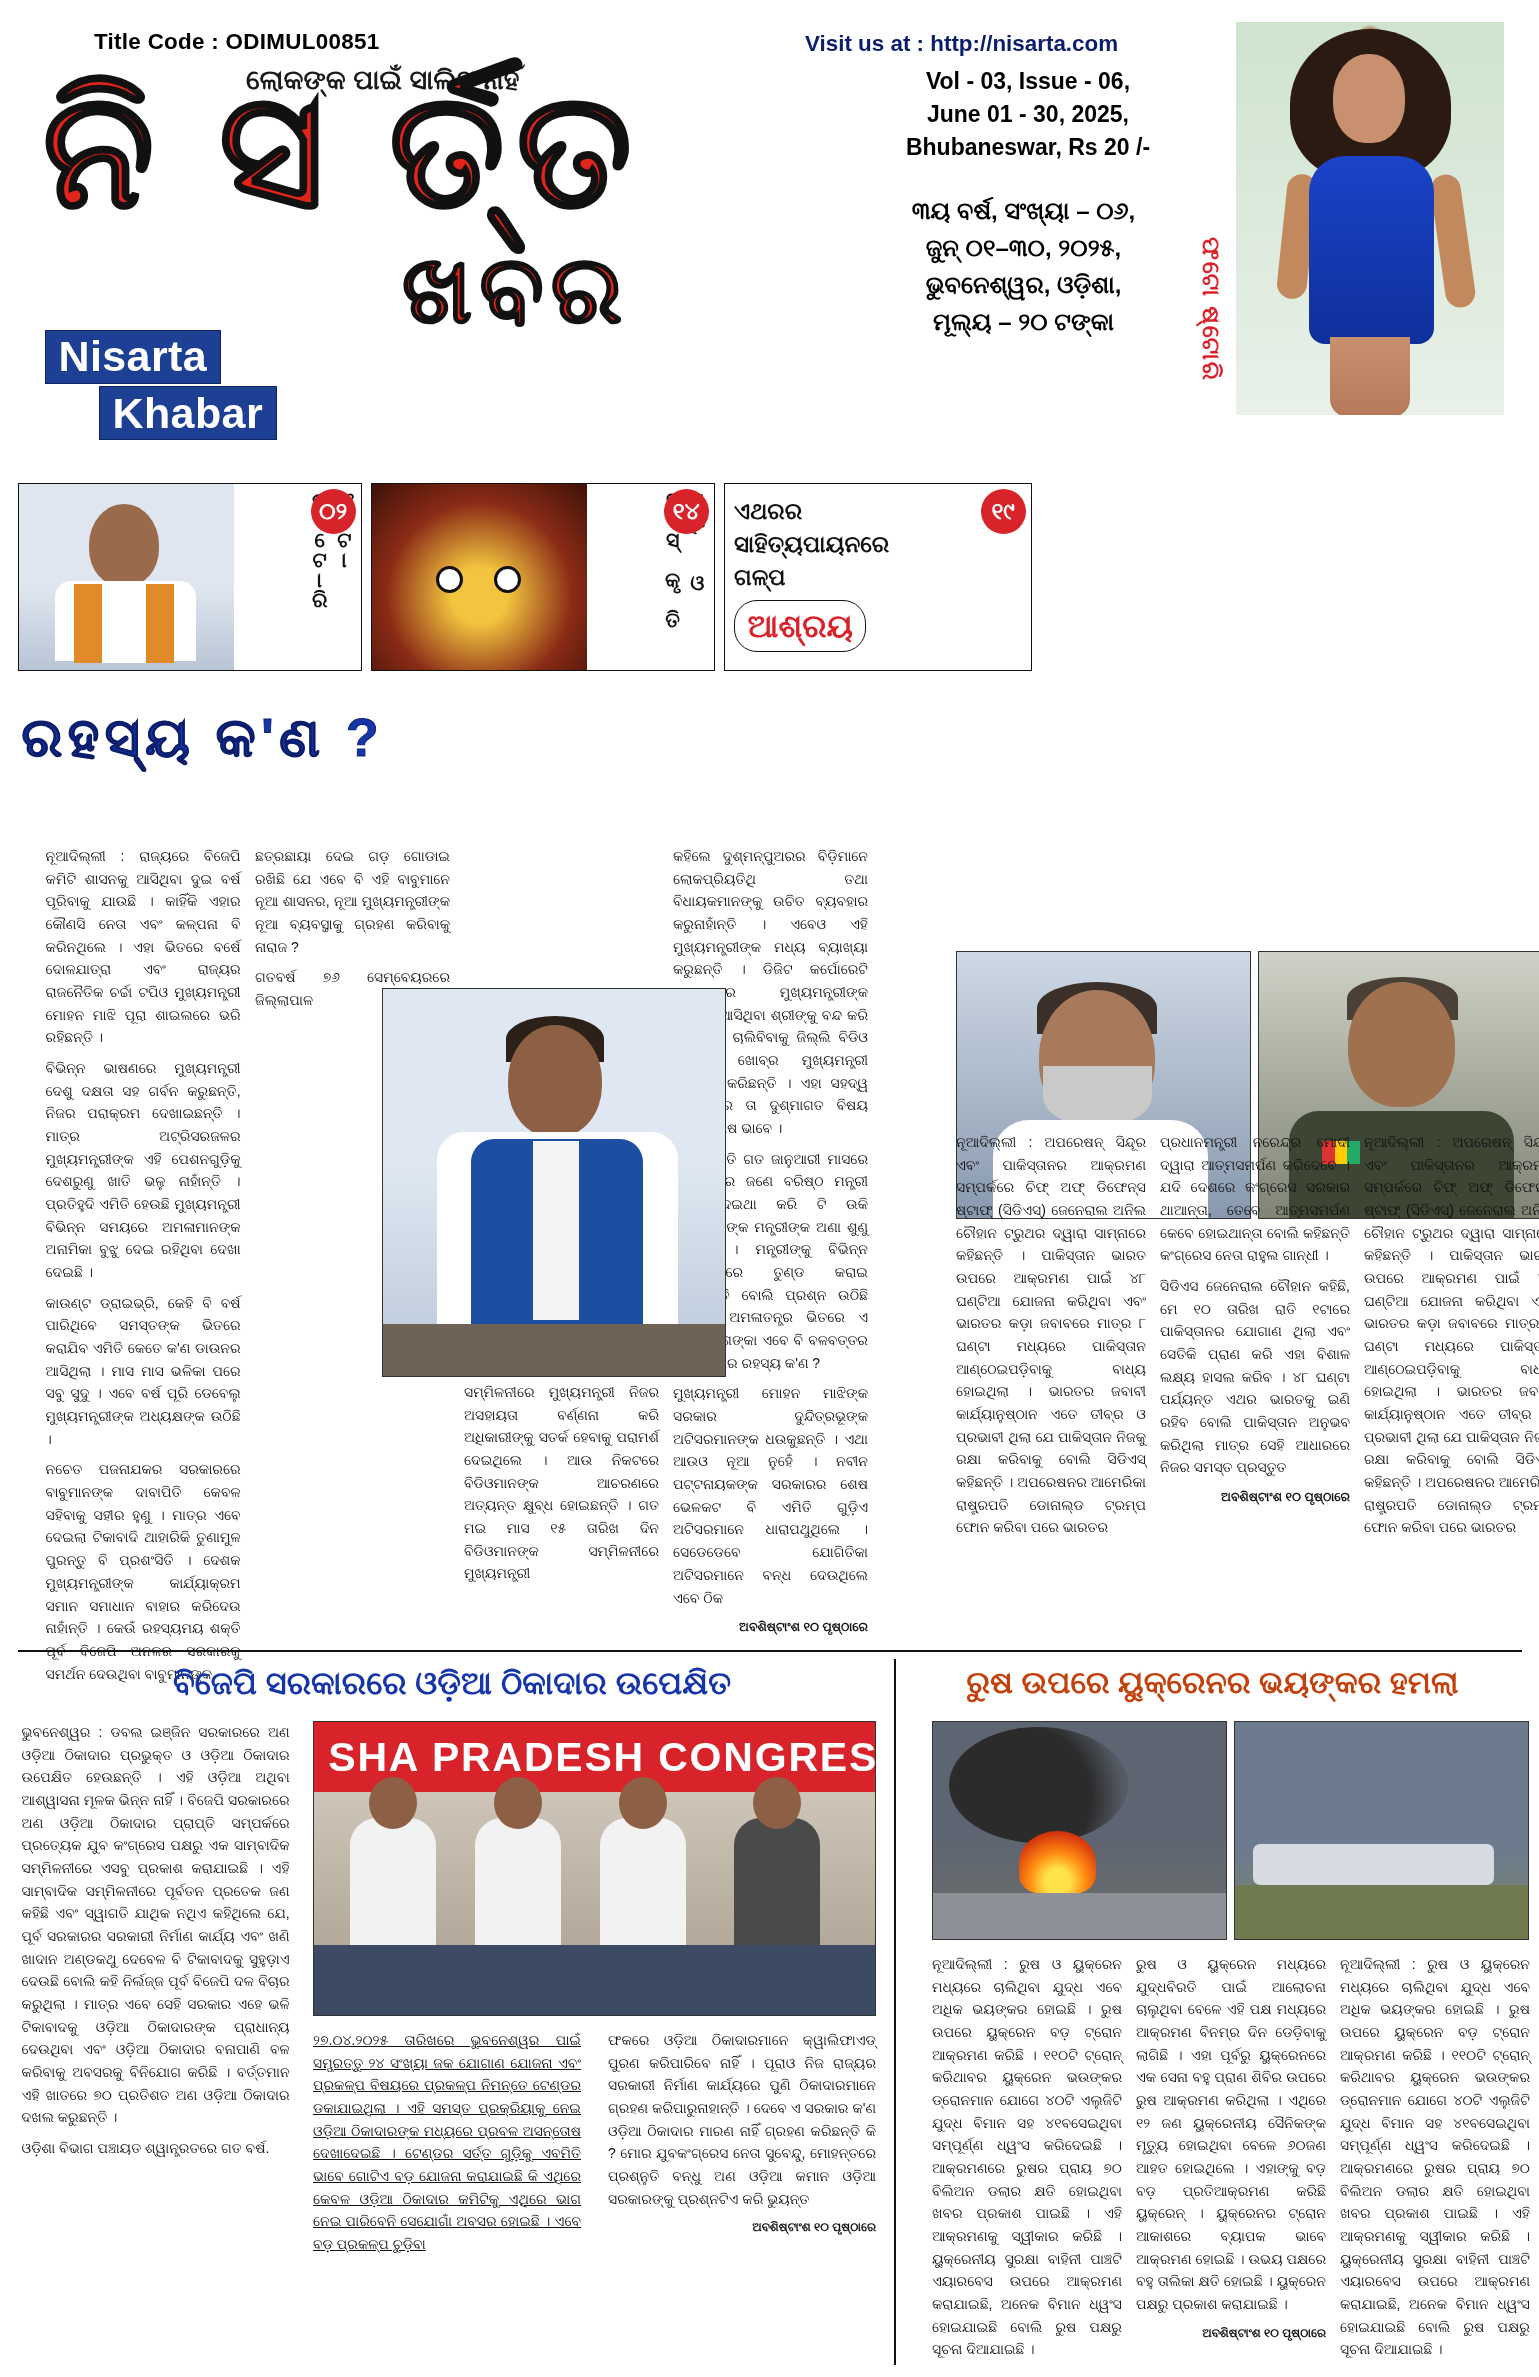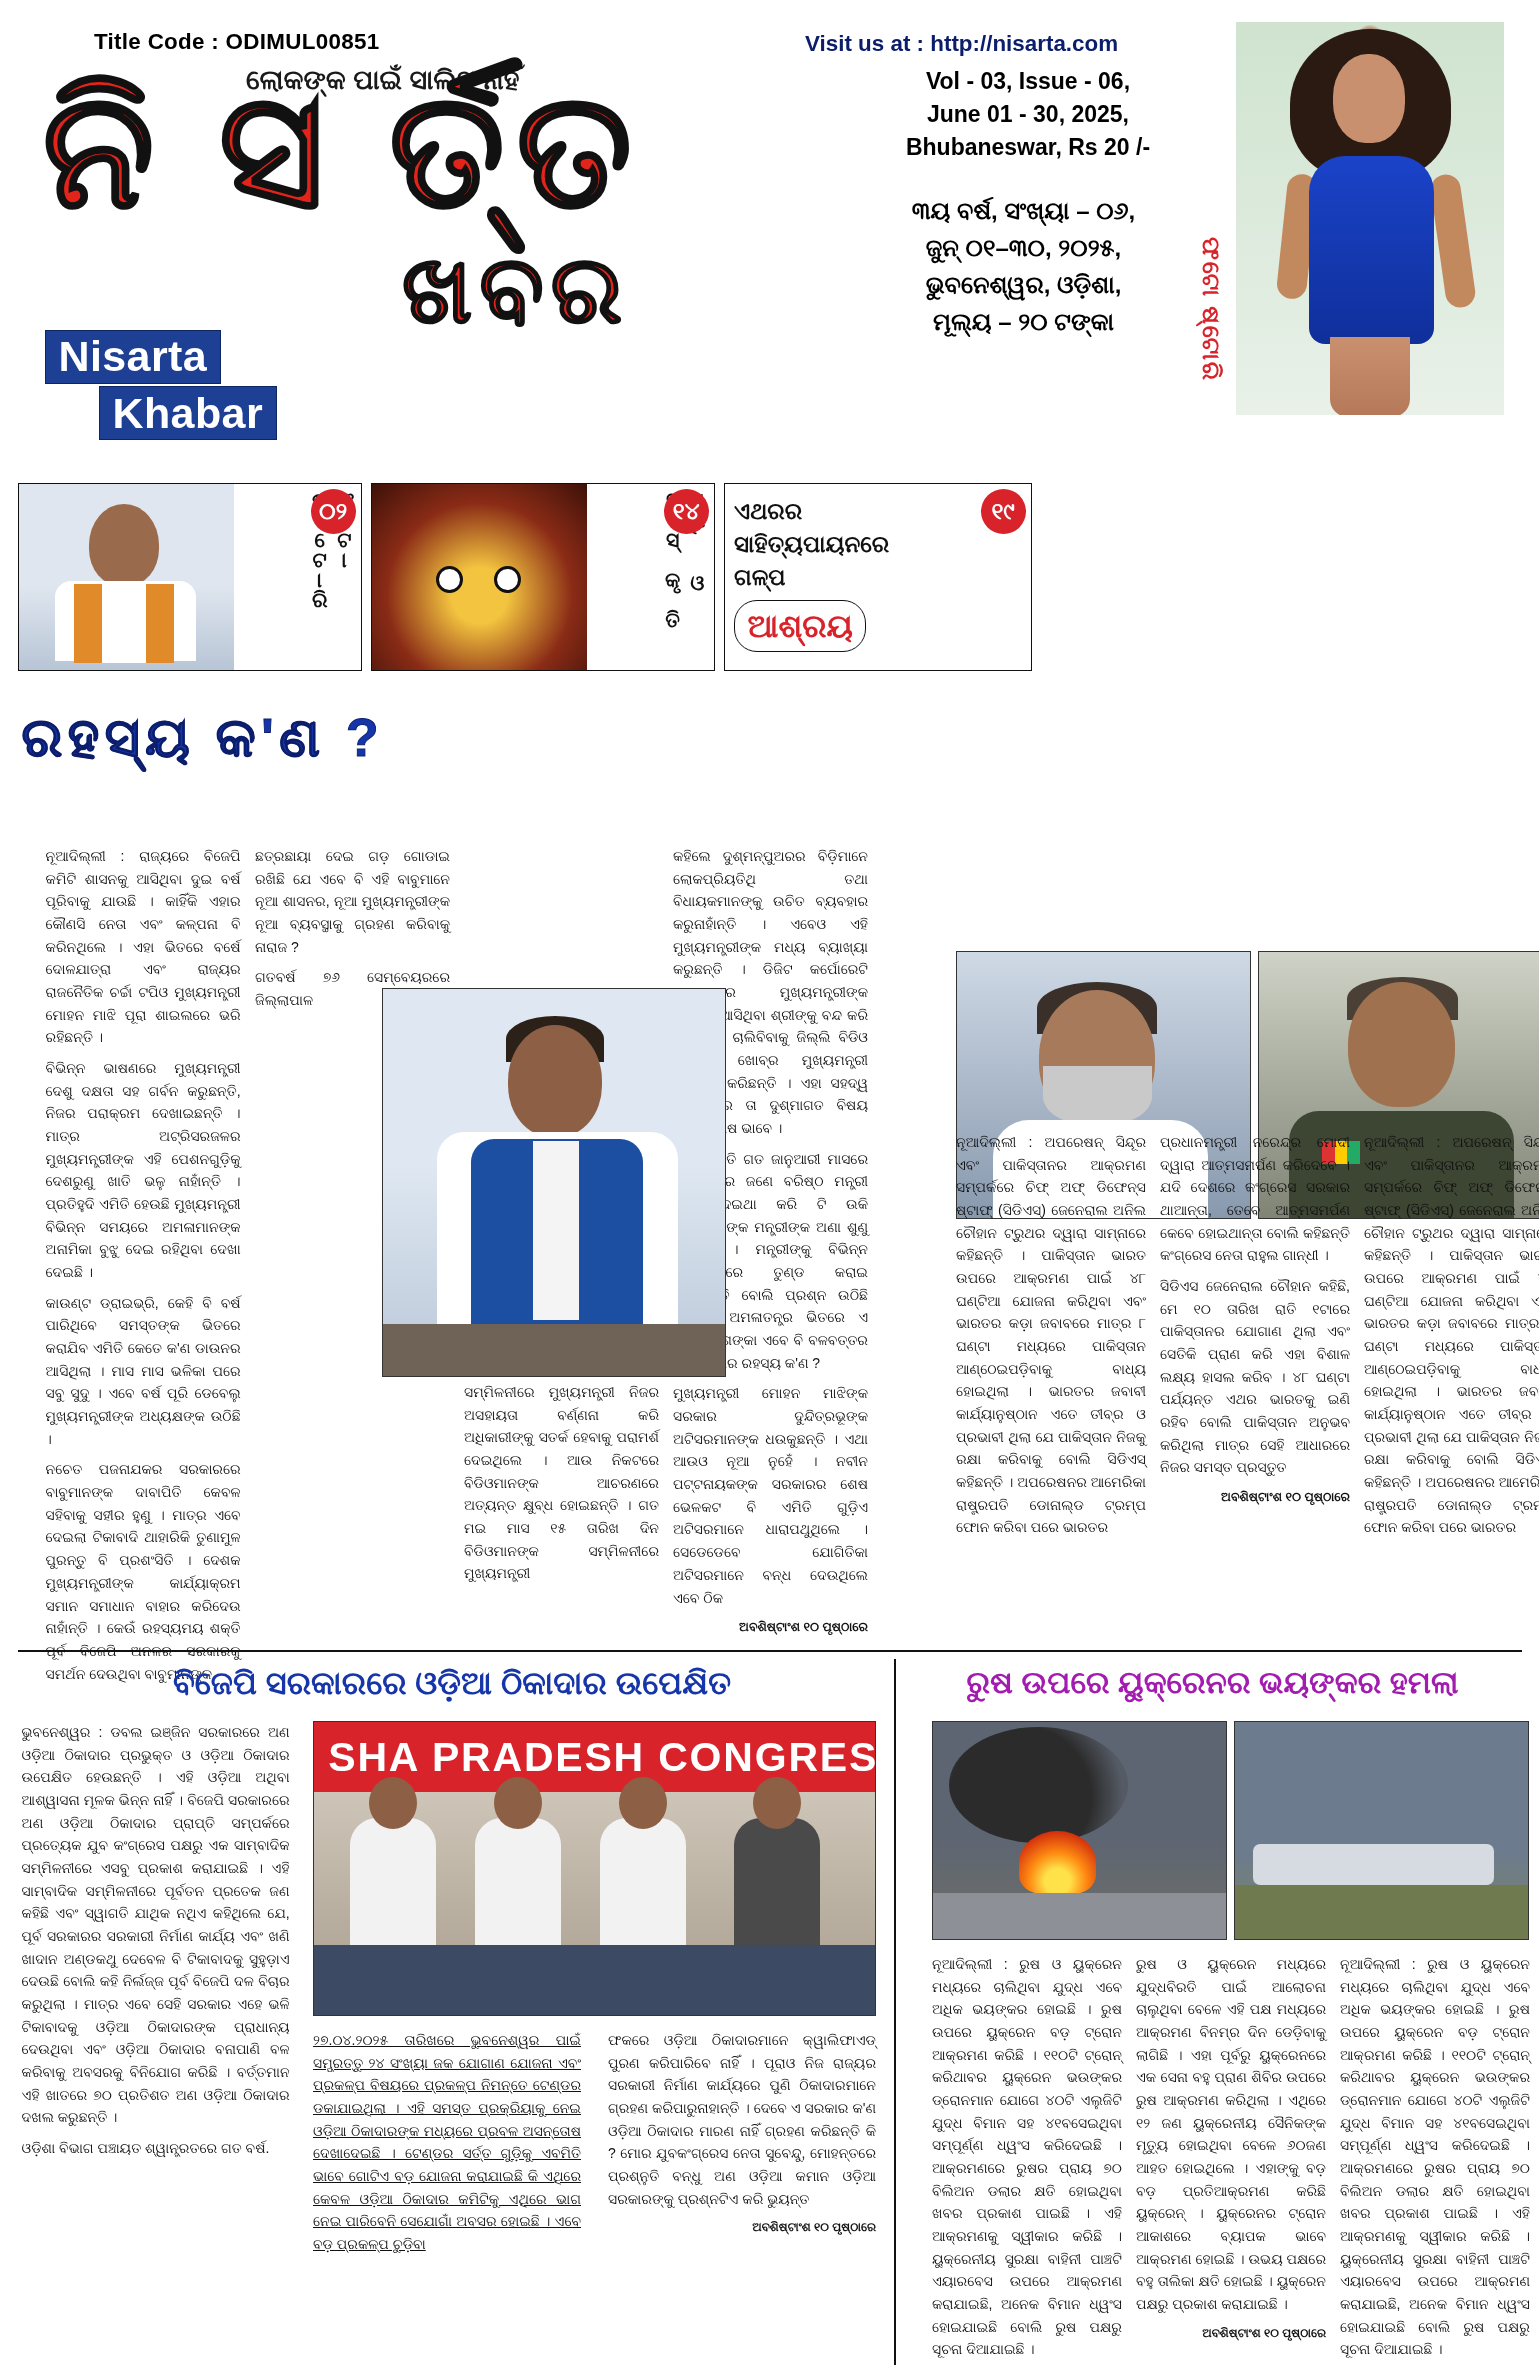--- a/index.html
+++ b/index.html
@@ -364,21 +364,21 @@
     top: 1659px; height: 706px;
     border-left: 2.7px solid #111;
     left: 894px;
   }
   .hl-bl {
     position: absolute; left: 23px; top: 1665px; width: 858px;
     font-size: 32px; font-weight: bold; color: #1535a8; text-align: center;
   }
   .hl-br {
     position: absolute; left: 912px; top: 1665px; width: 601px;
-    font-size: 31px; font-weight: bold; color: #a21caf; text-align: center;
+    font-size: 31px; font-weight: bold; color: #c2410c; text-align: center;
   }
 
   .cols2 { position: absolute; left: 18px; top: 1721px; width: 1504px; height: 644px; }
   .b1 { left: 3.6px;   width: 268px; }
   .b2 { left: 295px; width: 268px; text-decoration: underline; }
   .b3 { left: 590px; width: 268px; }
   .b4 { left: 914px; width: 190px; }
   .b5 { left: 1118px; width: 190px; }
   .b6 { left: 1322px; width: 190px; }
 

